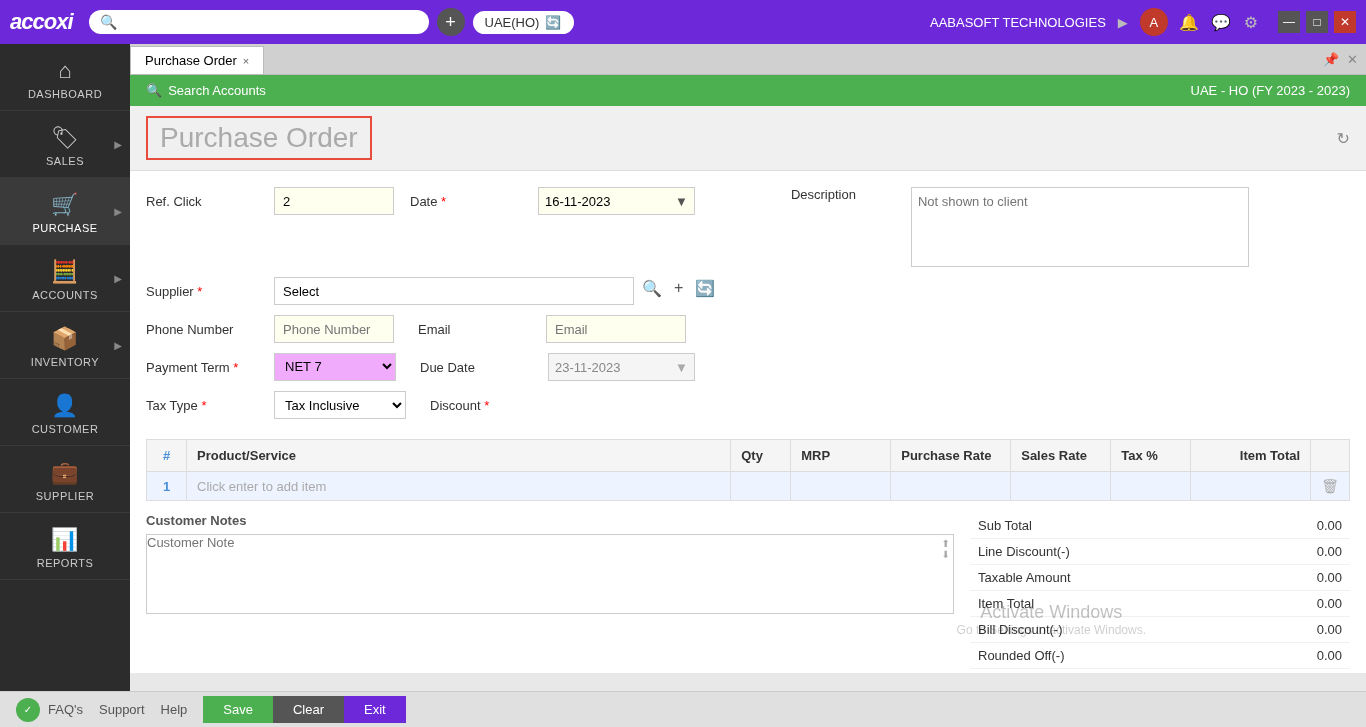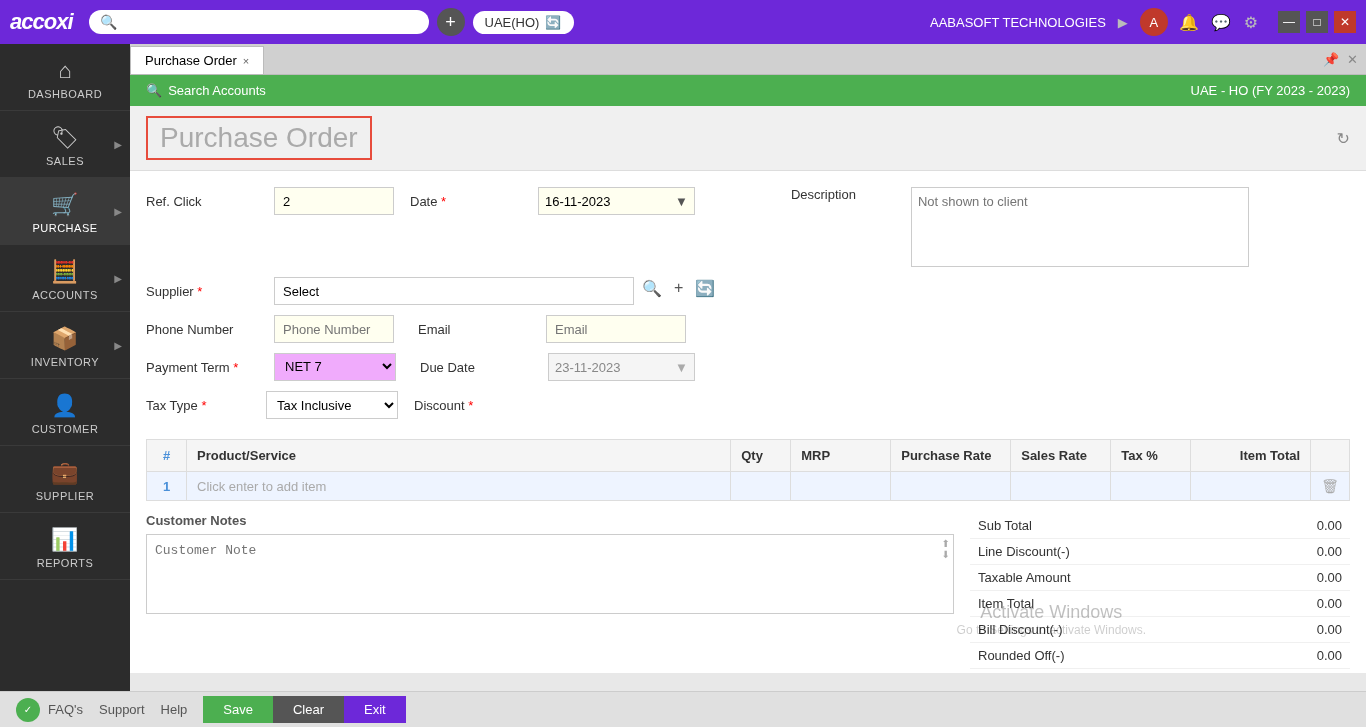--- a/index.html
+++ b/index.html
@@ -63,21 +63,21 @@
     .items-table .num-col { width: 40px; text-align: center; color: #4a90d9; font-weight: bold; }
     .items-table .product-col { }
     .items-table .qty-col { width: 60px; }
     .items-table .mrp-col { width: 100px; }
     .items-table .rate-col { width: 120px; }
     .items-table .sales-col { width: 100px; }
     .items-table .tax-col { width: 80px; }
     .items-table .total-col { width: 120px; text-align: right; }
     .delete-btn { color: #aaa; cursor: pointer; background: none; border: none; font-size: 14px; }
     .notes-label { font-weight: bold; color: #555; margin-bottom: 6px; font-size: 13px; }
-    .notes-textarea { width: 100%; height: 80px; border: 1px solid #ccc; padding: 8px; font-size: 13px; color: #aaa; resize: none; font-family: Liberation Mono, monospace; }
+    .notes-textarea { width: 100%; height: 80px; border: 1px solid #ccc; padding: 0; font-size: 13px; color: #aaa; resize: none; }
     .totals-row { display: flex; justify-content: space-between; padding: 5px 8px; border-bottom: 1px solid #f0f0f0; }
     .totals-row .t-label { color: #333; }
     .totals-row .t-value { color: #333; min-width: 60px; text-align: right; }
     .totals-row.bold { font-weight: bold; background: #f9f9f9; }
 
     
     .footer { background: #e0e0e0; height: 36px; display: flex; align-items: center; padding: 0 16px; border-top: 1px solid #ccc; flex-shrink: 0; }
     .footer-logo { width: 24px; height: 24px; background: #4caf50; border-radius: 50%; display: flex; align-items: center; justify-content: center; color: white; font-size: 10px; margin-right: 8px; }
     .footer-text { color: #666; font-size: 12px; flex: 1; }
     .footer-links { display: flex; gap: 16px; color: #555; font-size: 12px; }
@@ -236,21 +236,21 @@
               <option>COD</option>
             </select>
           </div>
           <span class="form-label" style="margin-left:16px;">Due Date</span>
           <div style="display:flex; align-items:center; border:1px solid #ccc; background:#f5f5f5; height:28px;">
             <input type="text" style="border: none; outline: none; background: transparent; padding: 4px 6px; width: 120px; font-size: 13px; color: rgb(136, 136, 136);" value="23-11-2023">
             <span style="padding:0 6px; color:#aaa;">▼</span>
           </div>
         </div>
 
-        <div style="display:flex; align-items:center; margin-bottom:20px;">
+        <div style="display:flex; align-items:center; gap:8px; margin-bottom:20px;">
           <span class="form-label">Tax Type <span style="color:red">*</span></span>
           <div style="display:flex; align-items:center; border:1px solid #ccc; background:white; height:28px;">
             <select style="border:none; outline:none; background:transparent; padding:4px 6px; font-size:13px; width:130px;">
               <option>Tax Inclusive</option>
               <option>Tax Exclusive</option>
               <option>No Tax</option>
             </select>
           </div>
           <span class="form-label" style="margin-left:16px;">Discount <span style="color:red">*</span></span>
         </div>

